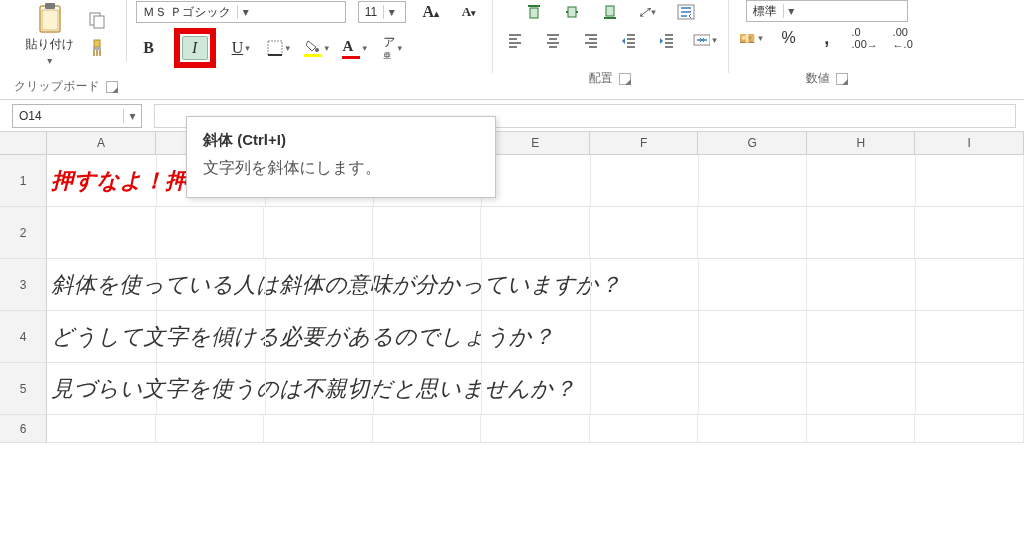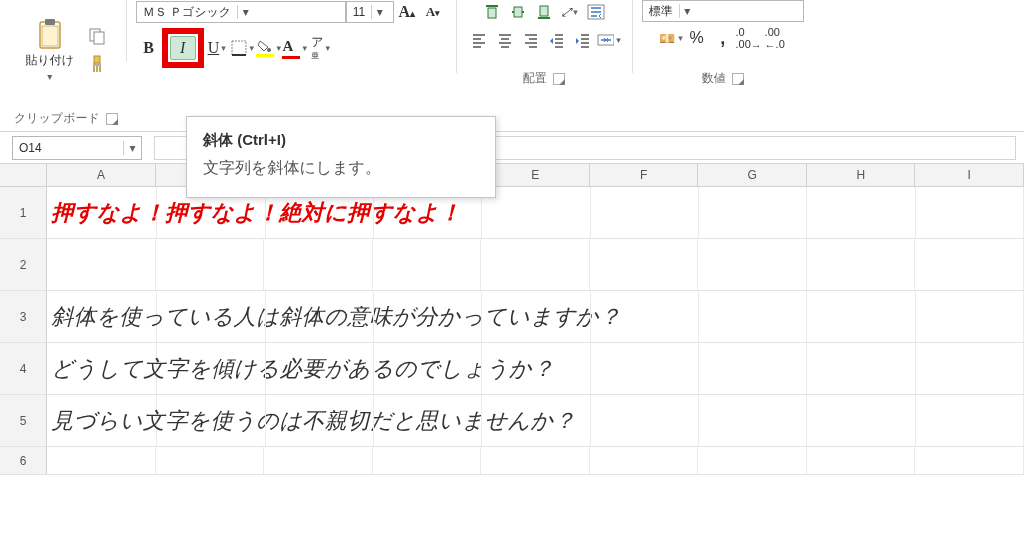--- a/index.html
+++ b/index.html
@@ -9,25 +9,25 @@
   
   .ribbon { background:#ffffff; border-bottom:1px solid #d4d4d4; padding:0 6px 4px 6px; }
   .ribbon-row { display:flex; align-items:flex-start; }
   .group { display:flex; flex-direction:column; align-items:center; padding:0 8px; position:relative; }
   .group + .group:before { content:""; position:absolute; left:0; top:4px; bottom:14px; width:1px; background:#e0e0e0; }
   .group-label-row { display:flex; align-items:center; justify-content:center; gap:6px; width:100%; color:#666; font-size:12px; padding:2px 0 0 0; }
   .dlg-launcher { width:12px; height:12px; border:1px solid #b0b0b0; position:relative; }
   .dlg-launcher:after { content:""; position:absolute; right:-1px; bottom:-1px; width:0; height:0; border-left:6px solid transparent; border-bottom:6px solid #7a7a7a; }
   .controls { display:flex; align-items:center; gap:6px; padding:4px 2px 8px 2px; min-height:72px; }
 
-  .big-btn { display:flex; flex-direction:column; align-items:center; gap:2px; padding:18px 4px;text-align:center; }
+  .big-btn { display:flex; flex-direction:column; align-items:center; gap:2px; padding:2px 4px;text-align:center; }
   .big-btn .drop { font-size:10px; color:#666; }
   .icon-box { display:inline-flex; align-items:center; justify-content:center; }
   .stack { display:flex; flex-direction:column; gap:4px; }
-  .row { display:flex; align-items:center; gap:0; }
+  .row { display:flex; align-items:center; gap:12px; }
   .ctrl { width:26px; height:24px; border:1px solid transparent; display:inline-flex; align-items:center; justify-content:center; border-radius:2px; }
   .split .arrow { font-size:9px; color:#666; margin-left:2px; }
   .combo { display:flex; align-items:center; border:1px solid #b7b7b7; background:#fff; height:22px; }
   .combo .val { padding:0 6px; white-space:nowrap; }
   .combo .arrow { width:16px; text-align:center; color:#555; border-left:1px solid #cfcfcf; }
 
   .italic-highlight { border:6px solid #e60000; padding:2px; background:#fff; }
   .italic-highlight .ctrl { background:#cfe8d8; border:1px solid #8fb99f; }
 
   

